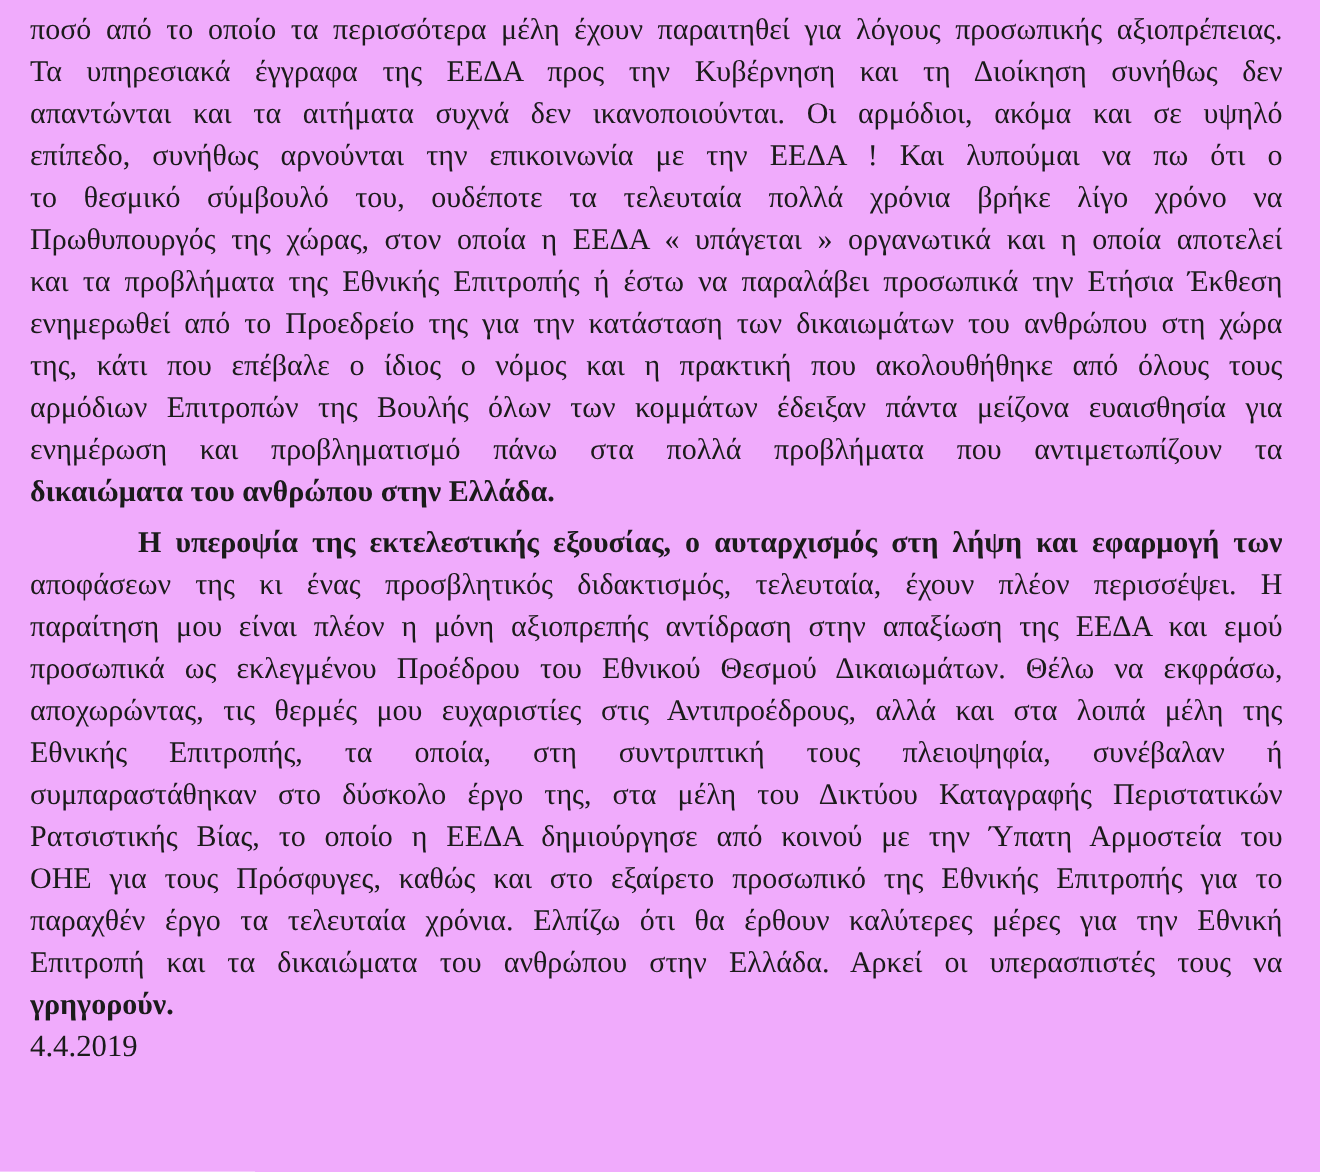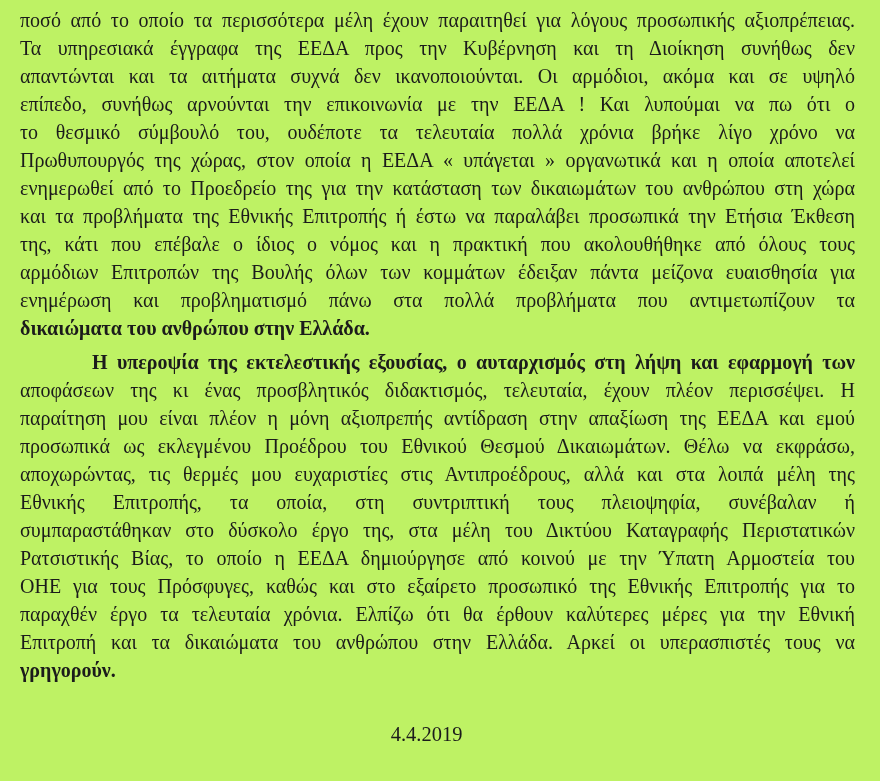--- a/index.html
+++ b/index.html
@@ -12,21 +12,21 @@
     height: 781px;
     overflow: hidden;
     font-family: "Liberation Serif", "DejaVu Serif", serif;
     color: #1b1b1b;
   }
   .page {
     box-sizing: border-box;
     width: 880px;
     height: 781px;
     padding: 6px 25px 0 20px;
-    background: #bef264;
+    background: #f0abfc;
   }
   .doc-body {
     font-size: 20px;
   }
   .paragraph {
     margin: 0;
   }
   .paragraph + .paragraph {
     margin-top: 6px;
   }
@@ -41,42 +41,41 @@
   }
   .line.para-end {
     text-align-last: left;
     font-weight: bold;
   }
   .line.indented {
     text-indent: 72px;
     font-weight: bold;
   }
   .date-row {
-    margin-top: 36px;
-    text-align: center;
+    text-align: left;
     padding-right: 22px;
     font-size: 20.5px;
     line-height: 28px;
   }
 </style>
 </head>
 <body style="background: rgb(255, 255, 255); color: rgb(27, 27, 27);">
 
 <div class="page">
   <div class="doc-body">
 
   <div class="paragraph">
         <div class="line">ποσό από το οποίο τα περισσότερα μέλη έχουν παραιτηθεί για λόγους προσωπικής αξιοπρέπειας.</div>
         <div class="line">Τα υπηρεσιακά έγγραφα της ΕΕΔΑ προς την Κυβέρνηση και τη Διοίκηση συνήθως δεν</div>
         <div class="line">απαντώνται και τα αιτήματα συχνά δεν ικανοποιούνται. Οι αρμόδιοι, ακόμα και σε υψηλό</div>
         <div class="line">επίπεδο, συνήθως αρνούνται την επικοινωνία με την ΕΕΔΑ ! Και λυπούμαι να πω ότι ο</div>
         <div class="line">το θεσμικό σύμβουλό του, ουδέποτε τα τελευταία πολλά χρόνια βρήκε λίγο χρόνο να</div>
         <div class="line">Πρωθυπουργός της χώρας, στον οποία η ΕΕΔΑ « υπάγεται » οργανωτικά και η οποία αποτελεί</div>
+        <div class="line">και τα προβλήματα της Εθνικής Επιτροπής ή έστω να παραλάβει προσωπικά την Ετήσια Έκθεση</div>
         <div class="line">ενημερωθεί από το Προεδρείο της για την κατάσταση των δικαιωμάτων του ανθρώπου στη χώρα</div>
-        <div class="line">και τα προβλήματα της Εθνικής Επιτροπής ή έστω να παραλάβει προσωπικά την Ετήσια Έκθεση</div>
         <div class="line">της, κάτι που επέβαλε  ο ίδιος ο νόμος και η πρακτική που ακολουθήθηκε από όλους τους</div>
         <div class="line">αρμόδιων Επιτροπών της Βουλής όλων των κομμάτων έδειξαν πάντα μείζονα ευαισθησία για</div>
         <div class="line">ενημέρωση και προβληματισμό πάνω στα πολλά προβλήματα που αντιμετωπίζουν τα</div>
         <div class="line para-end">δικαιώματα του ανθρώπου στην Ελλάδα.</div>
       </div>
       <div class="paragraph">
         <div class="line indented">Η υπεροψία της εκτελεστικής εξουσίας, ο αυταρχισμός στη λήψη και εφαρμογή των</div>
         <div class="line">αποφάσεων της κι ένας  προσβλητικός διδακτισμός, τελευταία, έχουν πλέον περισσέψει.  Η</div>
         <div class="line">παραίτηση μου είναι πλέον η μόνη αξιοπρεπής αντίδραση στην απαξίωση της ΕΕΔΑ και εμού</div>
         <div class="line">προσωπικά ως εκλεγμένου Προέδρου του Εθνικού Θεσμού Δικαιωμάτων. Θέλω να εκφράσω,</div>

